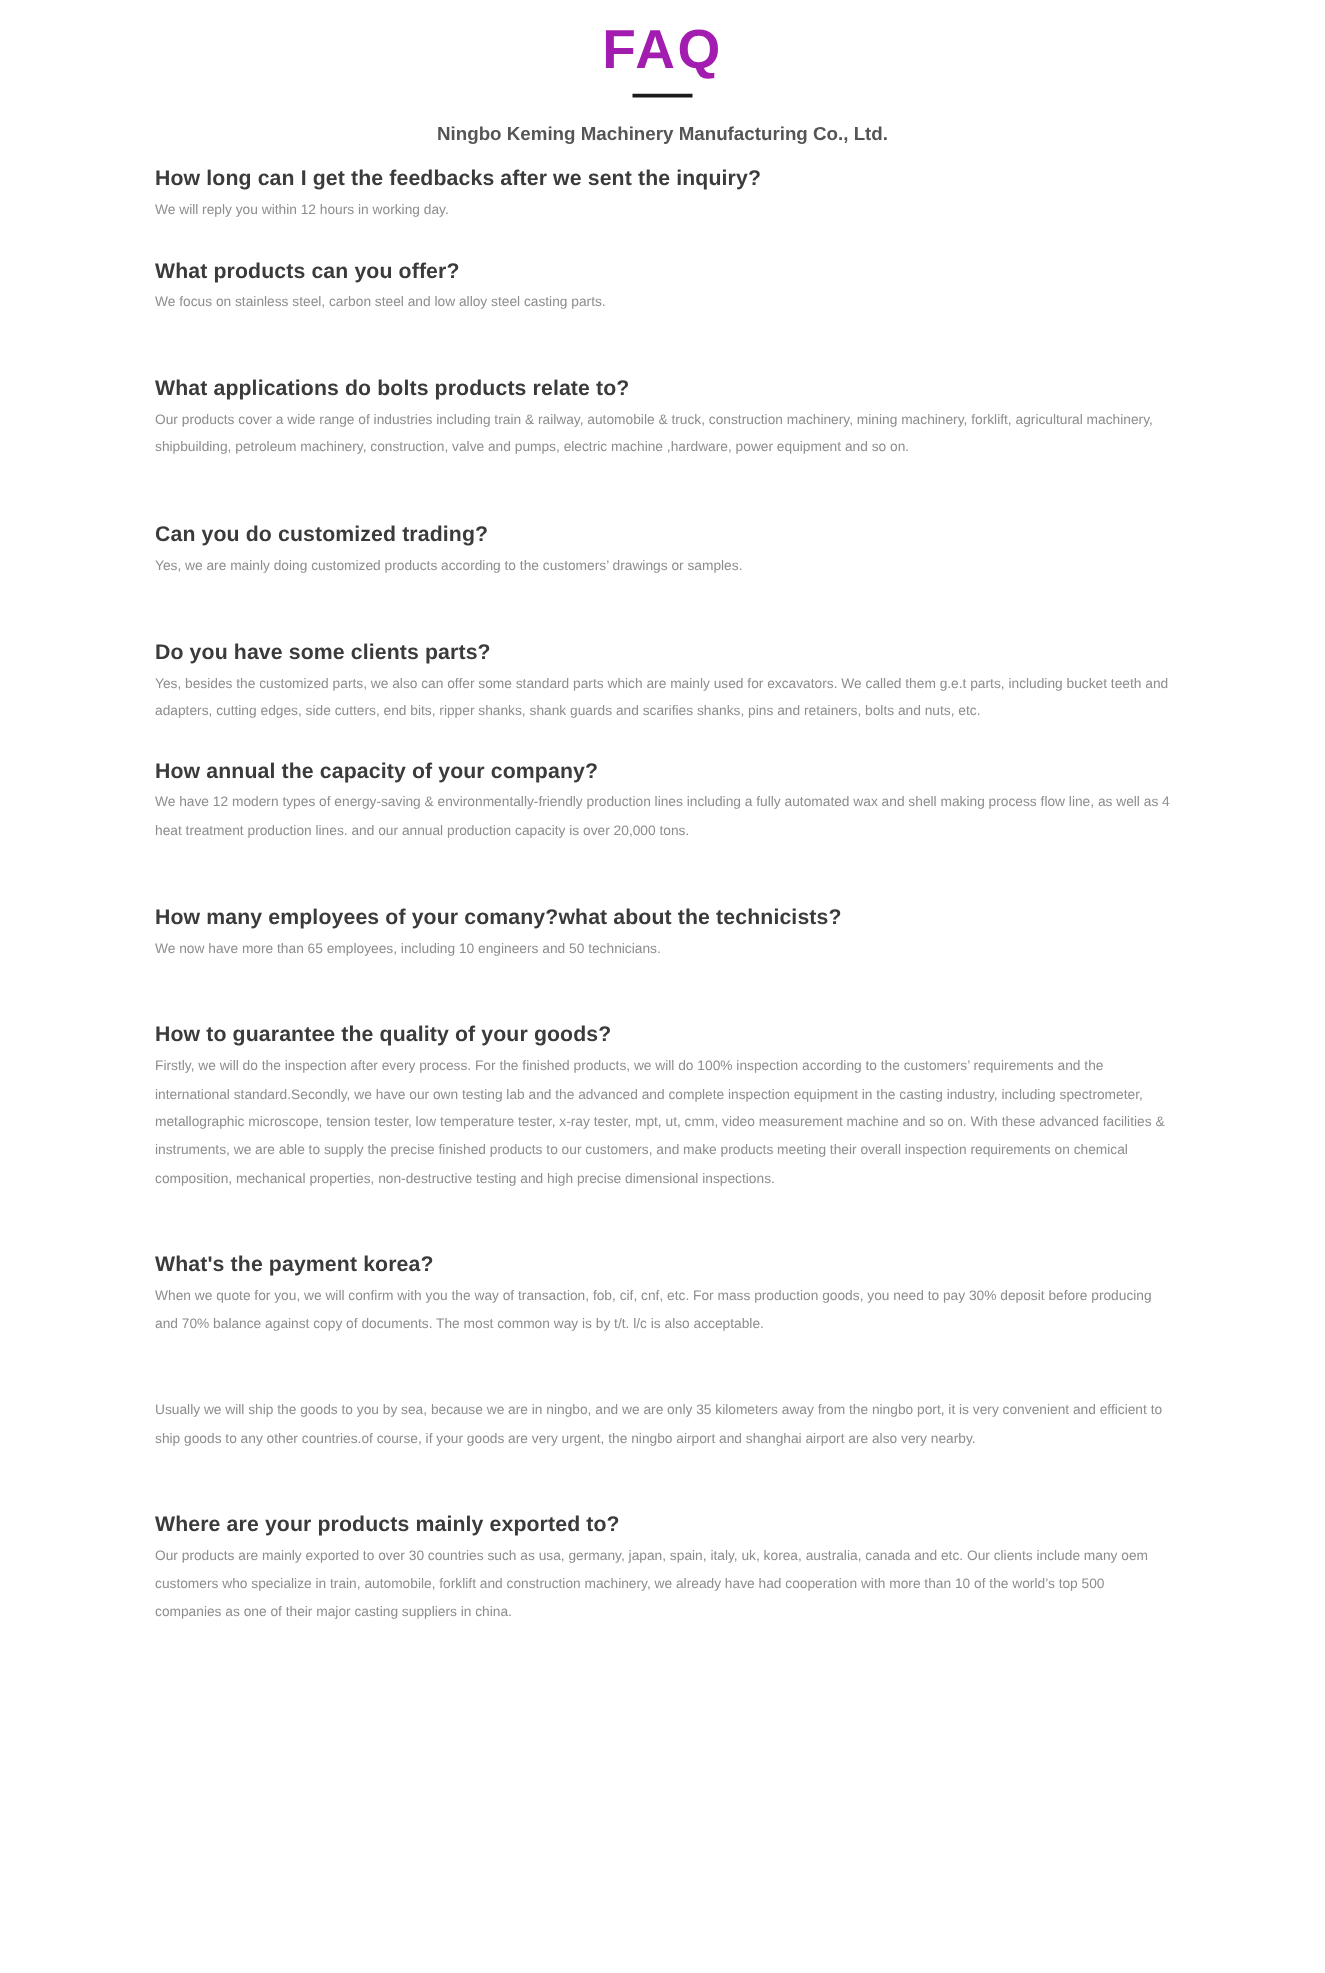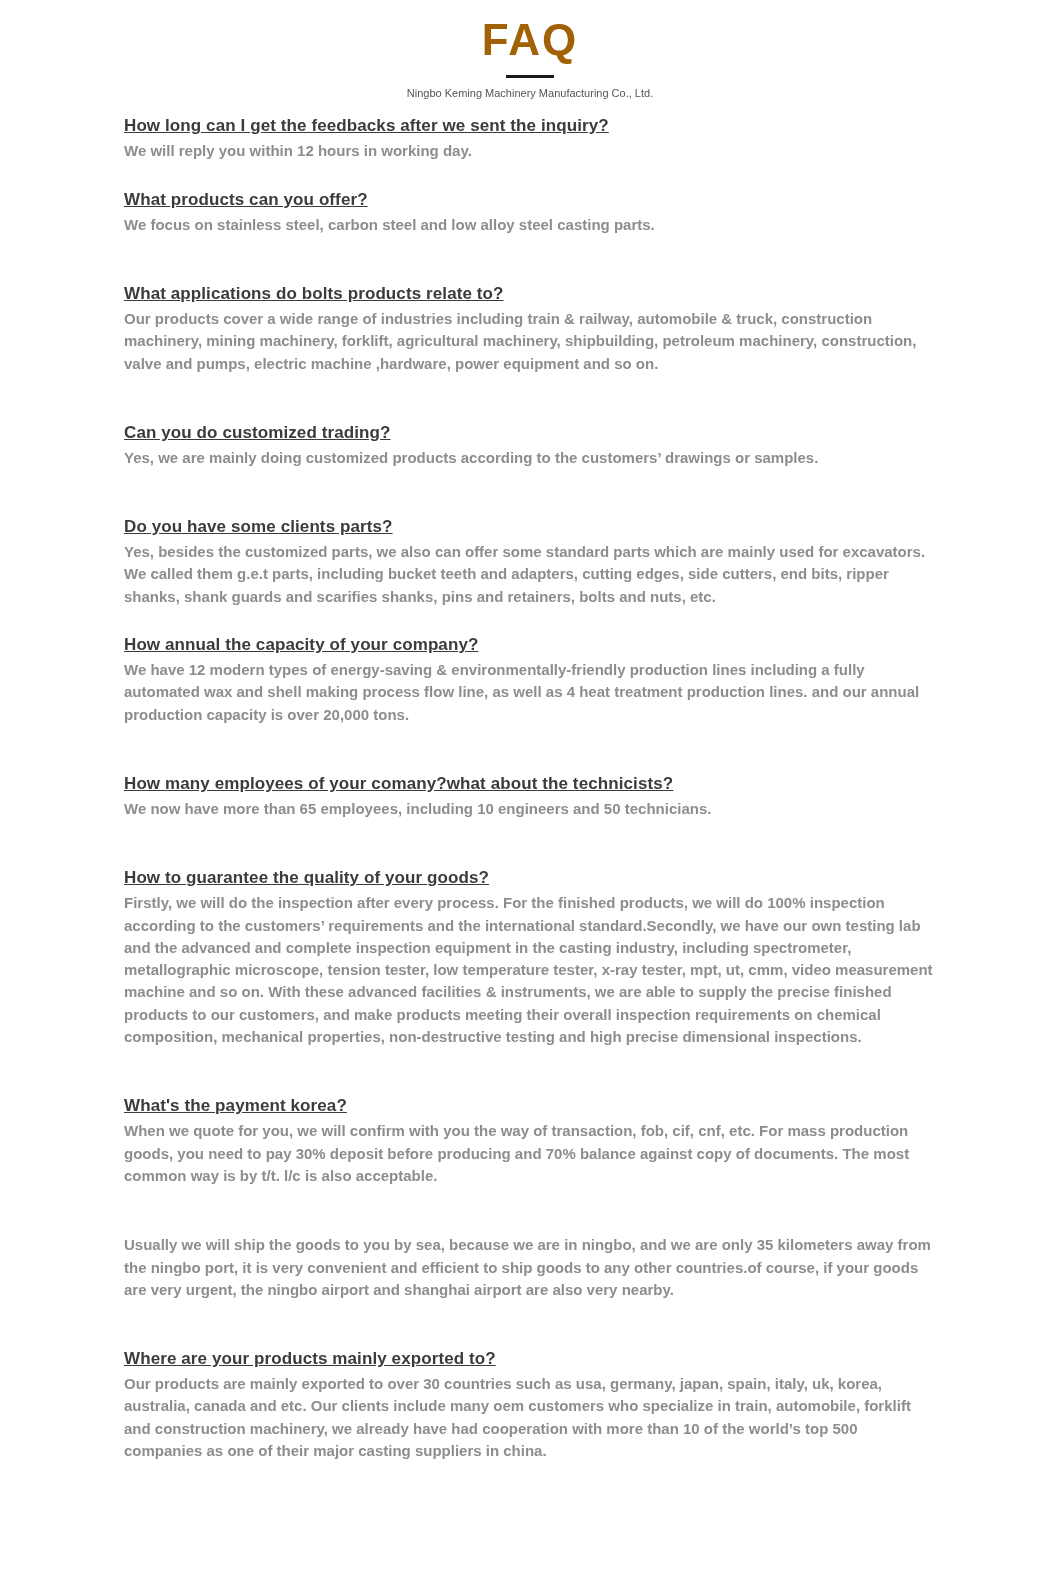--- a/index.html
+++ b/index.html
@@ -11,56 +11,55 @@
     width: 1060px;
     min-height: 1578px;
     background: #ffffff;
     padding-top: 16px;
   }
   
   .page-header { text-align: center; }
   .page-title {
     font-size: 44px;
     font-weight: bold;
-    color: #a16207;
+    color: #a21caf;
     letter-spacing: 2px;
     line-height: 1.1;
   }
   .title-divider {
     width: 48px;
     height: 3px;
     background: #1a1a1a;
     margin: 11px auto 0 auto;
   }
   .company-name {
-    margin-top: 9px;
-    font-size: 11px;
+    margin-top: 21px;
+    font-size: 15px;
     color: #555555;
-    font-weight: normal;
+    font-weight: bold;
   }
   
   .faq-main {
     width: 812px;
     margin: 16px auto 0 auto;
     padding-bottom: 40px;
   }
   .qa { margin-bottom: 47px; }
   .qa.tight { margin-bottom: 26px; }
   .qa .q {
     font-size: 17px;
     font-weight: 600;
     color: #3b3b3b;
     line-height: 22px;
     letter-spacing: 0.1px;
     margin-bottom: 3px;
-    text-decoration: underline;
   }
   .qa .a {
-    font-size: 15px;
-    font-weight: bold;
+    font-size: 11px;
+    font-weight: normal;
     color: #8d8d8d;
     line-height: 22.3px;
   }
 </style>
 </head>
 <body>
 
 <div class="page">
 
   <header class="page-header">

